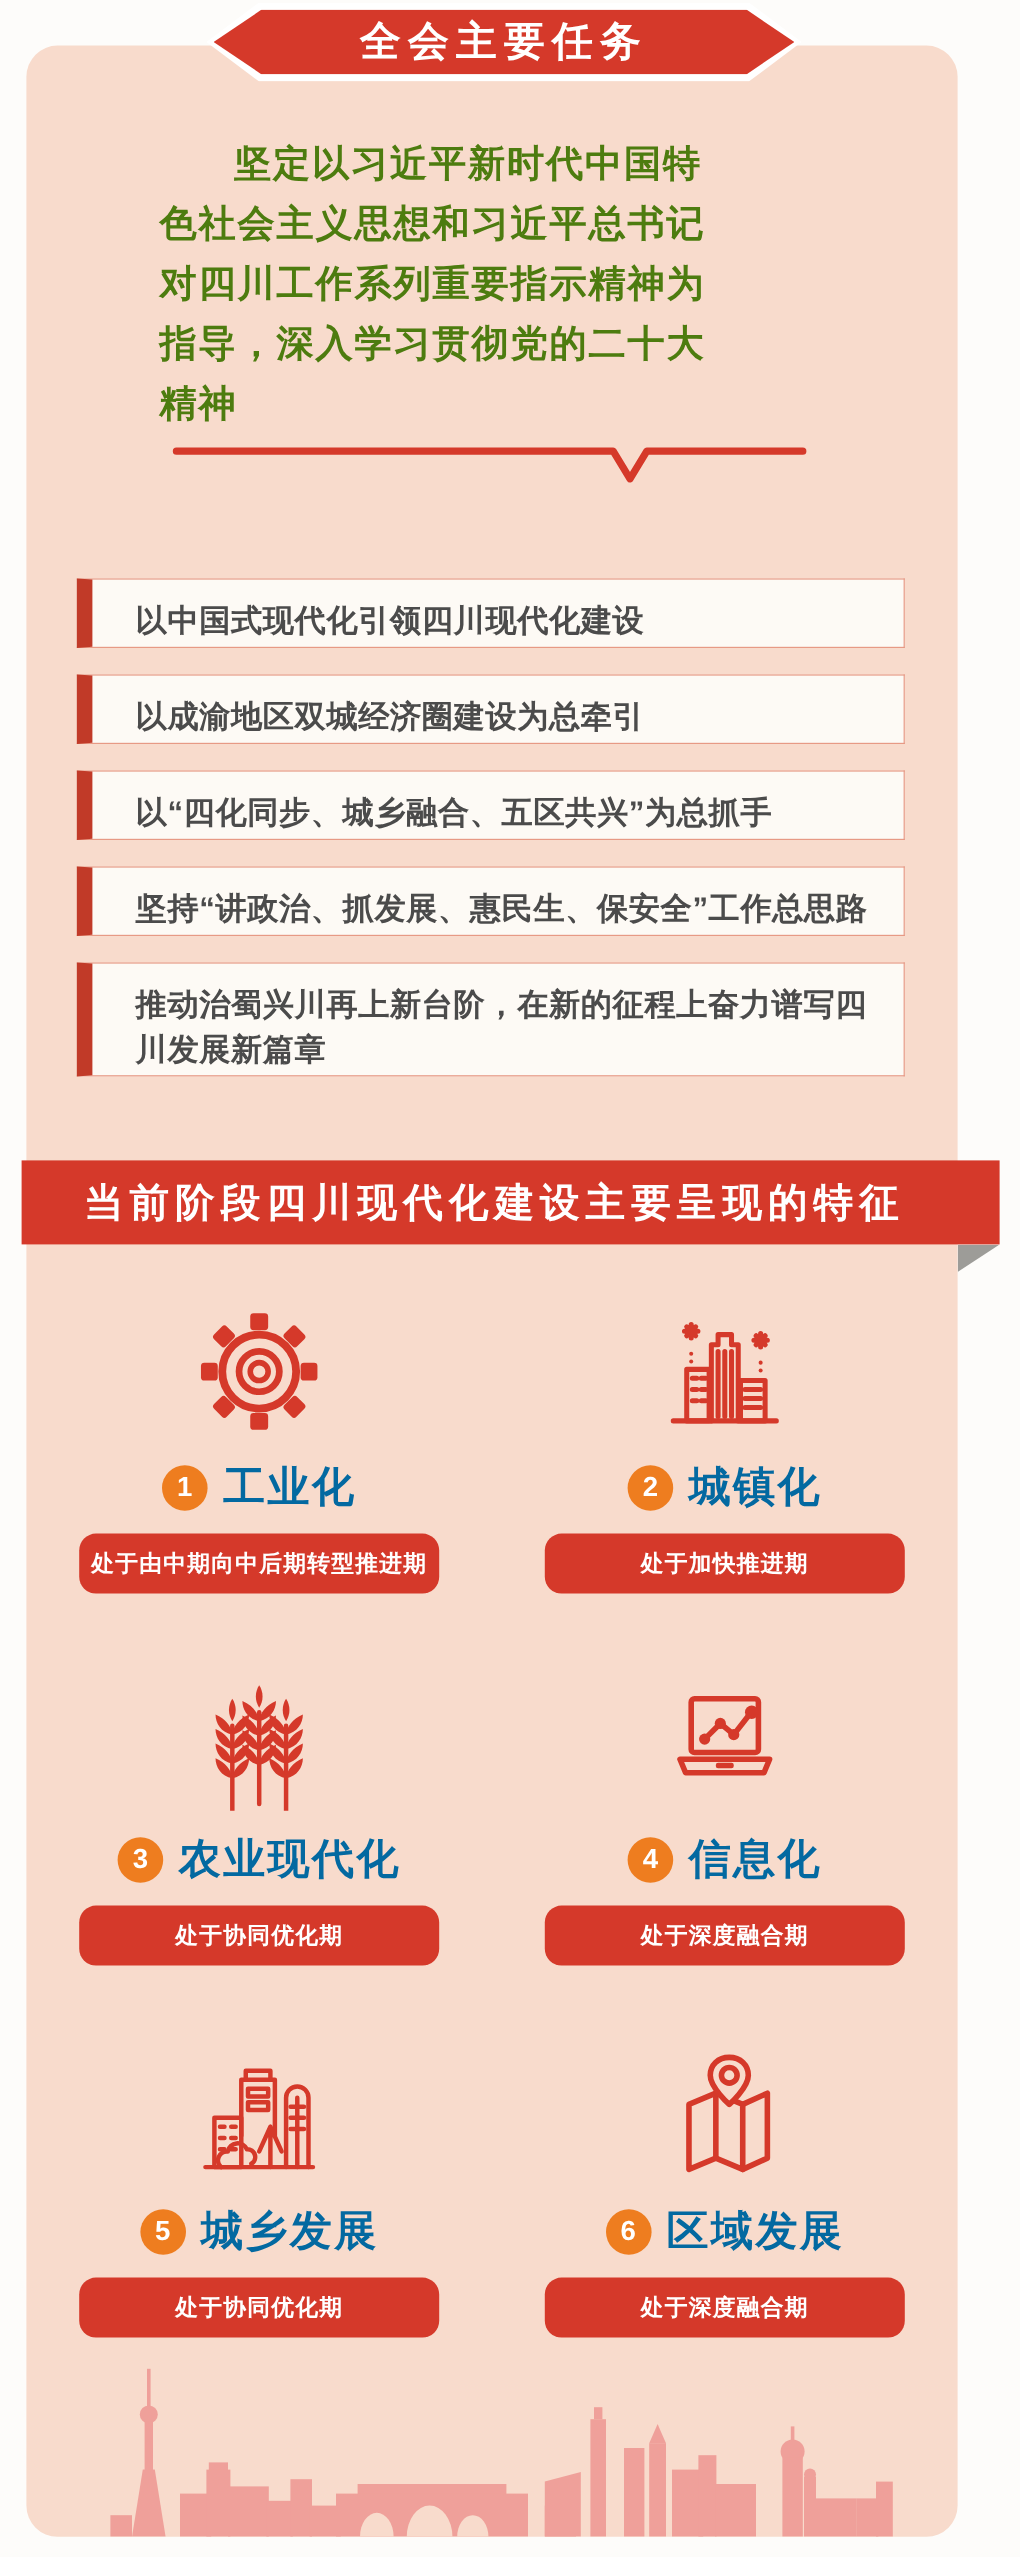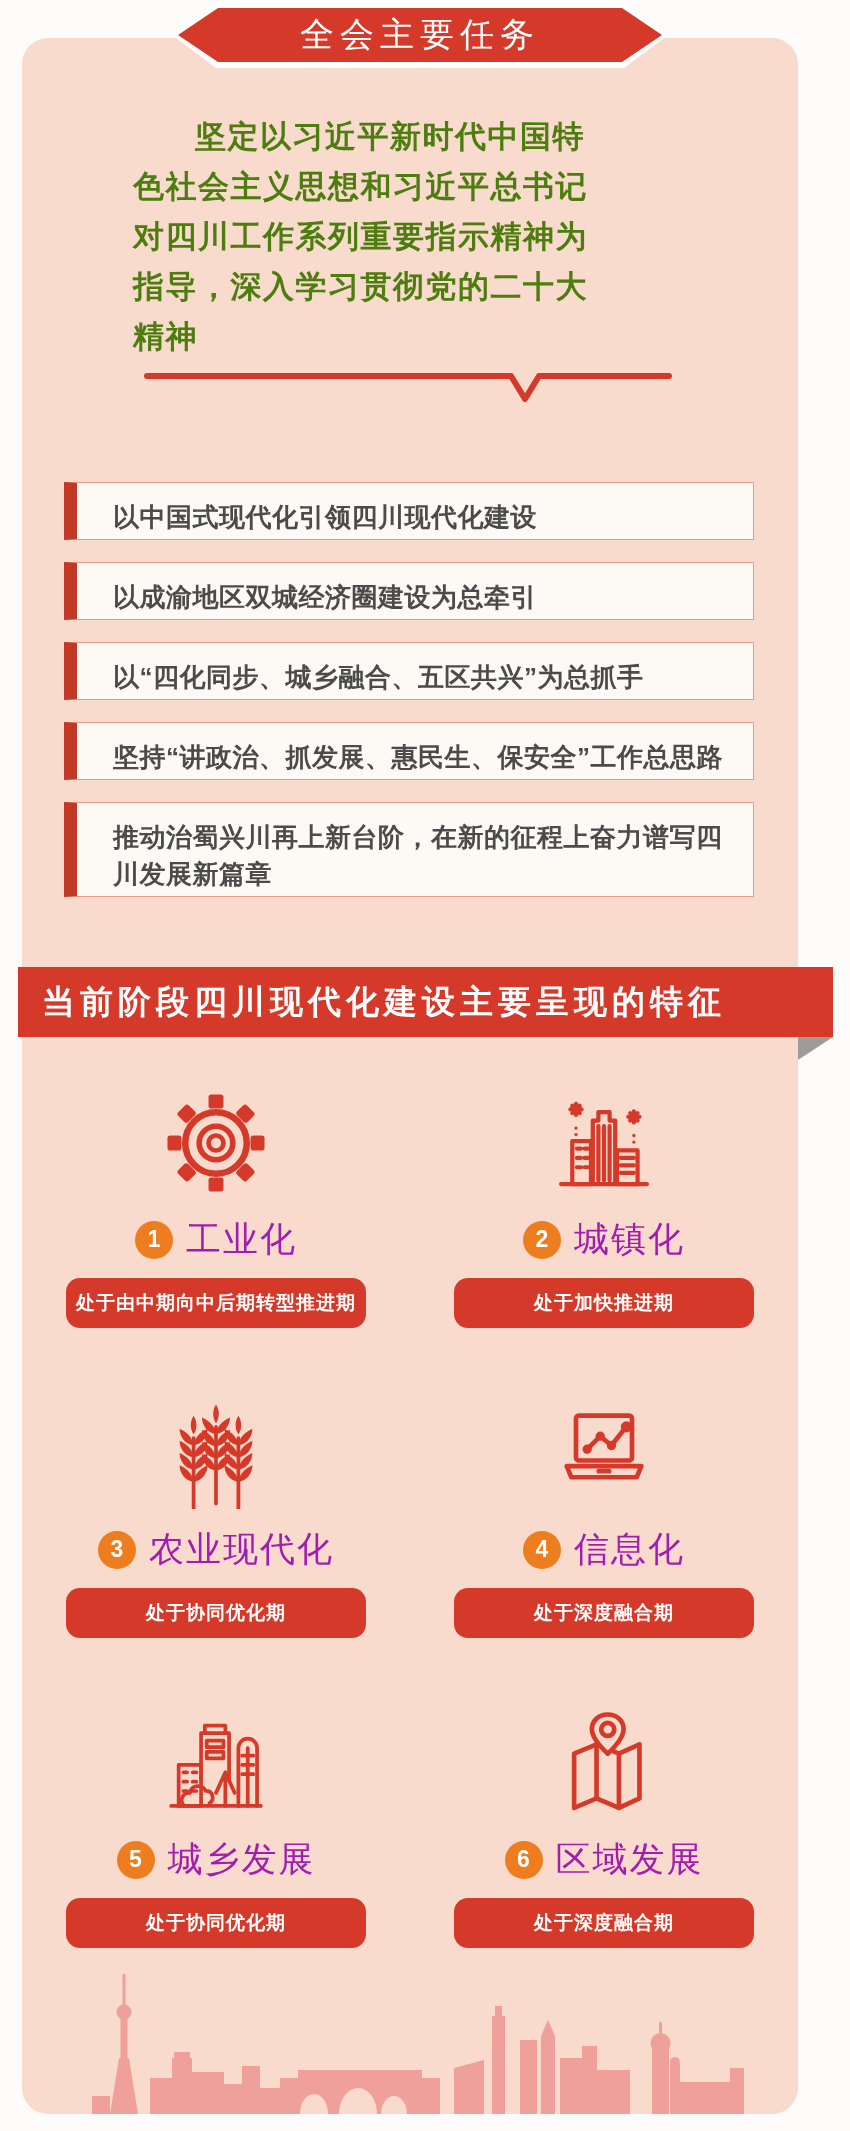--- a/index.html
+++ b/index.html
@@ -24,21 +24,21 @@
     clip-path:polygon(44px 0,452px 0,496px 33px,452px 66px,44px 66px,0 33px);
     z-index:5;
   }
   .banner1-inner{
     position:absolute;left:6px;top:6px;width:484px;height:54px;
     background:#d5392a;
     clip-path:polygon(40px 0,444px 0,484px 27px,444px 54px,40px 54px,0 27px);
     display:flex;align-items:center;justify-content:center;
   }
   .banner1-inner span{
-    color:#ffffff;font-size:34px;font-weight:normal;letter-spacing:6px;
+    color:#ffffff;font-size:34px;font-weight:bold;letter-spacing:6px;
   }
 
   
   .paragraph{
     position:absolute;left:133px;top:112px;width:468px;
     font-size:31px;line-height:50px;font-weight:bold;
     color:#4d7c0f;text-indent:2em;letter-spacing:1.5px;
     z-index:3;
   }
 
@@ -56,21 +56,21 @@
     padding:16px 12px 3px 36px;
     margin-bottom:22px;
     font-size:26px;font-weight:bold;color:#4b4b4b;line-height:37px;
     letter-spacing:0.5px;
   }
 
   
   .banner2{
     position:absolute;left:18px;top:967px;width:815px;height:70px;
     background:#d5392a;display:flex;align-items:center;
-    padding-left:24px;box-sizing:border-box;z-index:5;
+    padding-left:52px;box-sizing:border-box;z-index:5;
   }
   .banner2 span{color:#ffffff;font-size:33px;font-weight:bold;letter-spacing:5px;}
   .banner2-fold{
     position:absolute;left:798px;top:1037px;width:35px;height:23px;
     background:#9d9c98;
     clip-path:polygon(0 0,100% 0,0 100%);
     z-index:4;
   }
 
   
@@ -79,21 +79,21 @@
     display:grid;grid-template-columns:1fr 1fr;z-index:3;
   }
   .f-cell{height:310px;display:flex;flex-direction:column;align-items:center;padding-top:12px;box-sizing:border-box;}
   .f-icon{height:118px;display:flex;align-items:center;justify-content:center;}
   .f-title-row{margin-top:14px;display:flex;align-items:center;gap:13px;}
   .f-num{
     width:38px;height:38px;border-radius:50%;background:#ee7d1f;
     color:#fff;font-size:23px;font-weight:bold;
     display:flex;align-items:center;justify-content:center;
   }
-  .f-title{font-size:35px;font-weight:normal;color:#a21caf;letter-spacing:2px;}
+  .f-title{font-size:35px;font-weight:bold;color:#0369a1;letter-spacing:2px;}
   .f-badge{
     margin-top:15px;min-width:300px;height:50px;padding:0 8px;
     box-sizing:border-box;border-radius:14px;background:#d5392a;
     color:#fff;font-size:19px;font-weight:bold;letter-spacing:1px;
     display:flex;align-items:center;justify-content:center;
   }
 
   .skyline{position:absolute;left:0;bottom:0;}
 
   .icon-stroke{stroke:#d5392a;fill:none;stroke-linecap:round;stroke-linejoin:round;}

